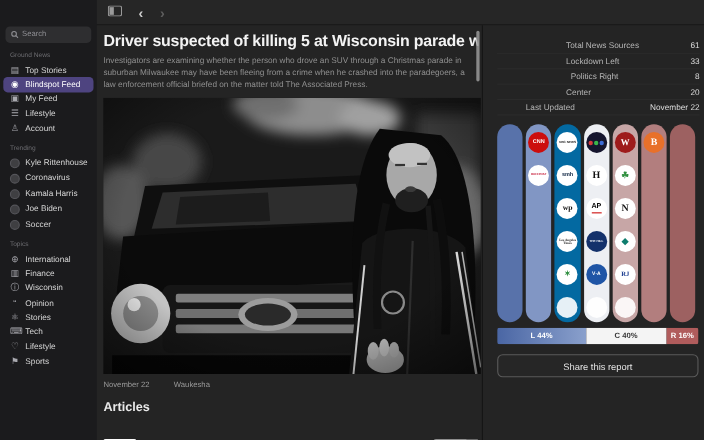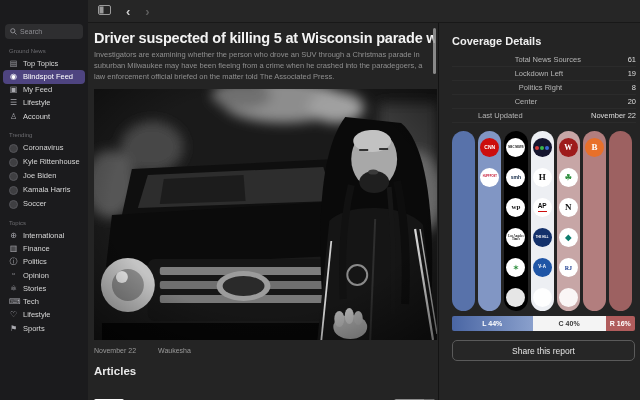--- a/index.html
+++ b/index.html
@@ -108,21 +108,21 @@
         <circle cx="4" cy="4" r="3" fill="none" stroke="#8e8e93" stroke-width="1.4"></circle>
         <line x1="6.4" y1="6.4" x2="9.2" y2="9.2" stroke="#8e8e93" stroke-width="1.4"></line>
       </svg>
       <span>Search</span>
     </div>
     <div id="sidebar-sections">
         <div class="sec">
           <div class="sec-label">Ground News</div>
           <div class="item">
             <span class="ic">▤</span>
-            <span class="lbl">Top Topics</span>
+            <span class="lbl">Top Stories</span>
           </div>
           <div class="item active">
             <span class="ic">◉</span>
             <span class="lbl">Blindspot Feed</span>
           </div>
           <div class="item">
             <span class="ic">▣</span>
             <span class="lbl">My Feed</span>
           </div>
           <div class="item">
@@ -131,52 +131,52 @@
           </div>
           <div class="item">
             <span class="ic">♙</span>
             <span class="lbl">Account</span>
           </div>
         </div>
         <div class="sec">
           <div class="sec-label">Trending</div>
           <div class="item">
             <span class="ic circ"></span>
+            <span class="lbl">Kyle Rittenhouse</span>
+          </div>
+          <div class="item">
+            <span class="ic circ"></span>
             <span class="lbl">Coronavirus</span>
           </div>
           <div class="item">
             <span class="ic circ"></span>
-            <span class="lbl">Kyle Rittenhouse</span>
+            <span class="lbl">Kamala Harris</span>
           </div>
           <div class="item">
             <span class="ic circ"></span>
             <span class="lbl">Joe Biden</span>
           </div>
           <div class="item">
             <span class="ic circ"></span>
-            <span class="lbl">Kamala Harris</span>
-          </div>
-          <div class="item">
-            <span class="ic circ"></span>
             <span class="lbl">Soccer</span>
           </div>
         </div>
         <div class="sec">
           <div class="sec-label">Topics</div>
           <div class="item">
             <span class="ic">⊕</span>
             <span class="lbl">International</span>
           </div>
           <div class="item">
             <span class="ic">▥</span>
             <span class="lbl">Finance</span>
           </div>
           <div class="item">
             <span class="ic">ⓘ</span>
-            <span class="lbl">Politics</span>
+            <span class="lbl">Wisconsin</span>
           </div>
           <div class="item">
             <span class="ic">“</span>
             <span class="lbl">Opinion</span>
           </div>
           <div class="item">
             <span class="ic">⚛</span>
             <span class="lbl">Stories</span>
           </div>
           <div class="item">
@@ -298,29 +298,28 @@
           <div class="bias-select">
             <span>Bias</span>
             <span class="caret">▾</span>
           </div>
         </div>
 
         <div class="scrollthumb"></div>
       </section>
 
       <aside class="panel">
-        <h3 class="ptitle">Coverage Details</h3>
         <div id="coverage-rows">
             <div class="crow">
               <span class="cl">Total News Sources</span>
               <span class="cv">61</span>
             </div>
             <div class="crow">
               <span class="cl">Lockdown Left</span>
-              <span class="cv">19</span>
+              <span class="cv">33</span>
             </div>
             <div class="crow">
               <span class="cl">Politics Right</span>
               <span class="cv">8</span>
             </div>
             <div class="crow">
               <span class="cl">Center</span>
               <span class="cv">20</span>
             </div>
             <div class="crow">
@@ -332,21 +331,21 @@
         <div id="bias-columns">
             <div class="bcol" style="background: rgb(88, 114, 170);"></div>
             <div class="bcol" style="background: rgb(129, 150, 196);">
               <div class="logo" style="background: rgb(204, 13, 13);">
                 <span style="color: rgb(255, 255, 255); font-size: 5px;">CNN</span>
               </div>
               <div class="logo" style="background: rgb(255, 255, 255);">
                 <span style="color: rgb(196, 18, 48); font-size: 2.6px;">HUFFPOST</span>
               </div>
             </div>
-            <div class="bcol" style="background: #000000;">
+            <div class="bcol" style="background: #0369a1;">
               <div class="logo" style="background: rgb(255, 255, 255);">
                 <span style="color: rgb(26, 26, 26); font-size: 2.8px;">NBC NEWS</span>
               </div>
               <div class="logo" style="background: rgb(255, 255, 255);">
                 <span style="color: rgb(11, 34, 64); font-size: 5px;">smh</span>
               </div>
               <div class="logo" style="background: rgb(255, 255, 255);">
                 <span style="color: rgb(17, 17, 17); font-size: 7px; font-family: &quot;Liberation Serif&quot;, serif;">wp</span>
               </div>
               <div class="logo" style="background: rgb(255, 255, 255);">

